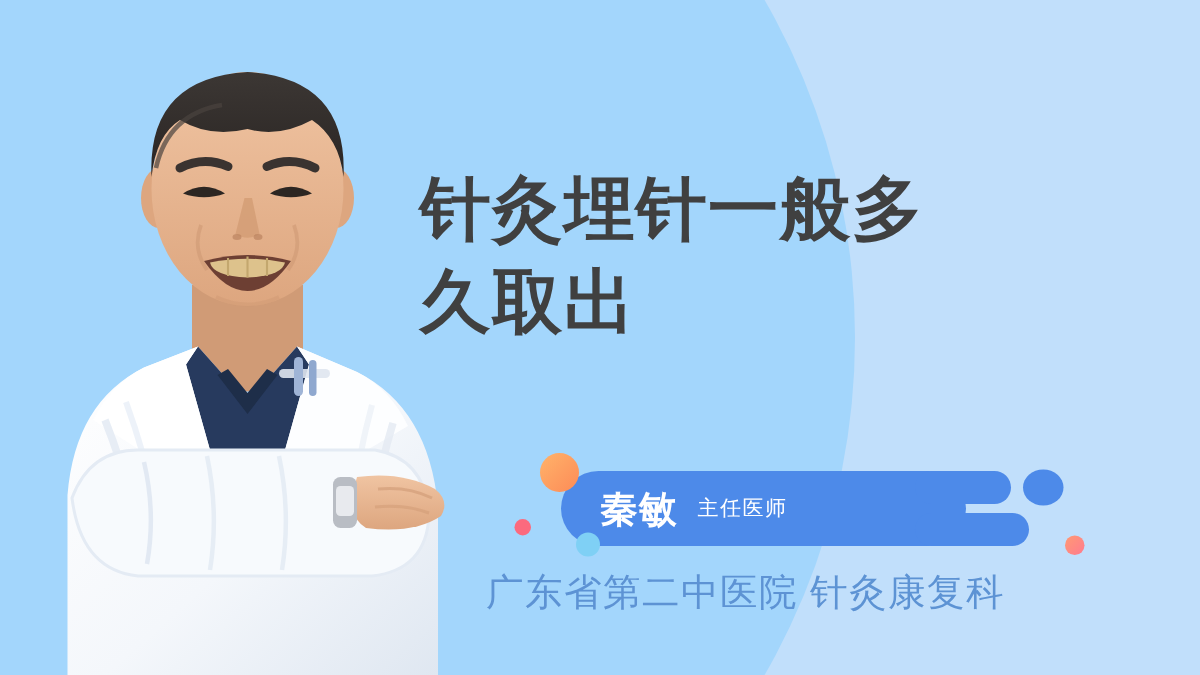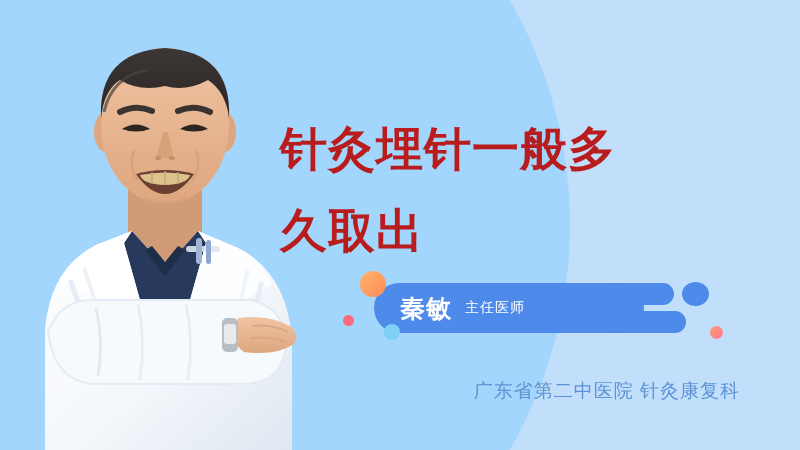--- a/index.html
+++ b/index.html
@@ -44,32 +44,32 @@
     height: 450px;
   }
 
   
   .title {
     position: absolute;
     left: 280px;
     top: 108px;
     width: 430px;
     font-size: 47px;
-    line-height: 82px;
+    line-height: 62px;
     font-weight: bold;
-    color: #b91c1c;
+    color: #404040;
     letter-spacing: 1px;
     white-space: pre-wrap;
   }
 
   
   .badge-wrap {
     position: absolute;
     left: 340px;
-    top: 269px;
+    top: 300px;
     width: 400px;
     height: 80px;
     text-align: center;
   }
   .pill-main {
     position: absolute;
     left: 34px;
     top: 14px;
     width: 270px;
     height: 50px;
@@ -158,25 +158,25 @@
     left: 370px;
     top: 57px;
     width: 13px;
     height: 13px;
     background: linear-gradient(135deg, #ff9a73 0%, #ff7b8f 100%);
   }
 
   
   .subtitle {
     position: absolute;
-    left: 340px;
+    left: 324px;
     top: 378px;
     width: 400px;
-    text-align: right;
-    font-size: 19px;
+    text-align: left;
+    font-size: 25px;
     color: #5d93d4;
     letter-spacing: 1px;
     white-space: nowrap;
   }
 </style>
 </head>
 <body>
 
 <div id="card">
 

